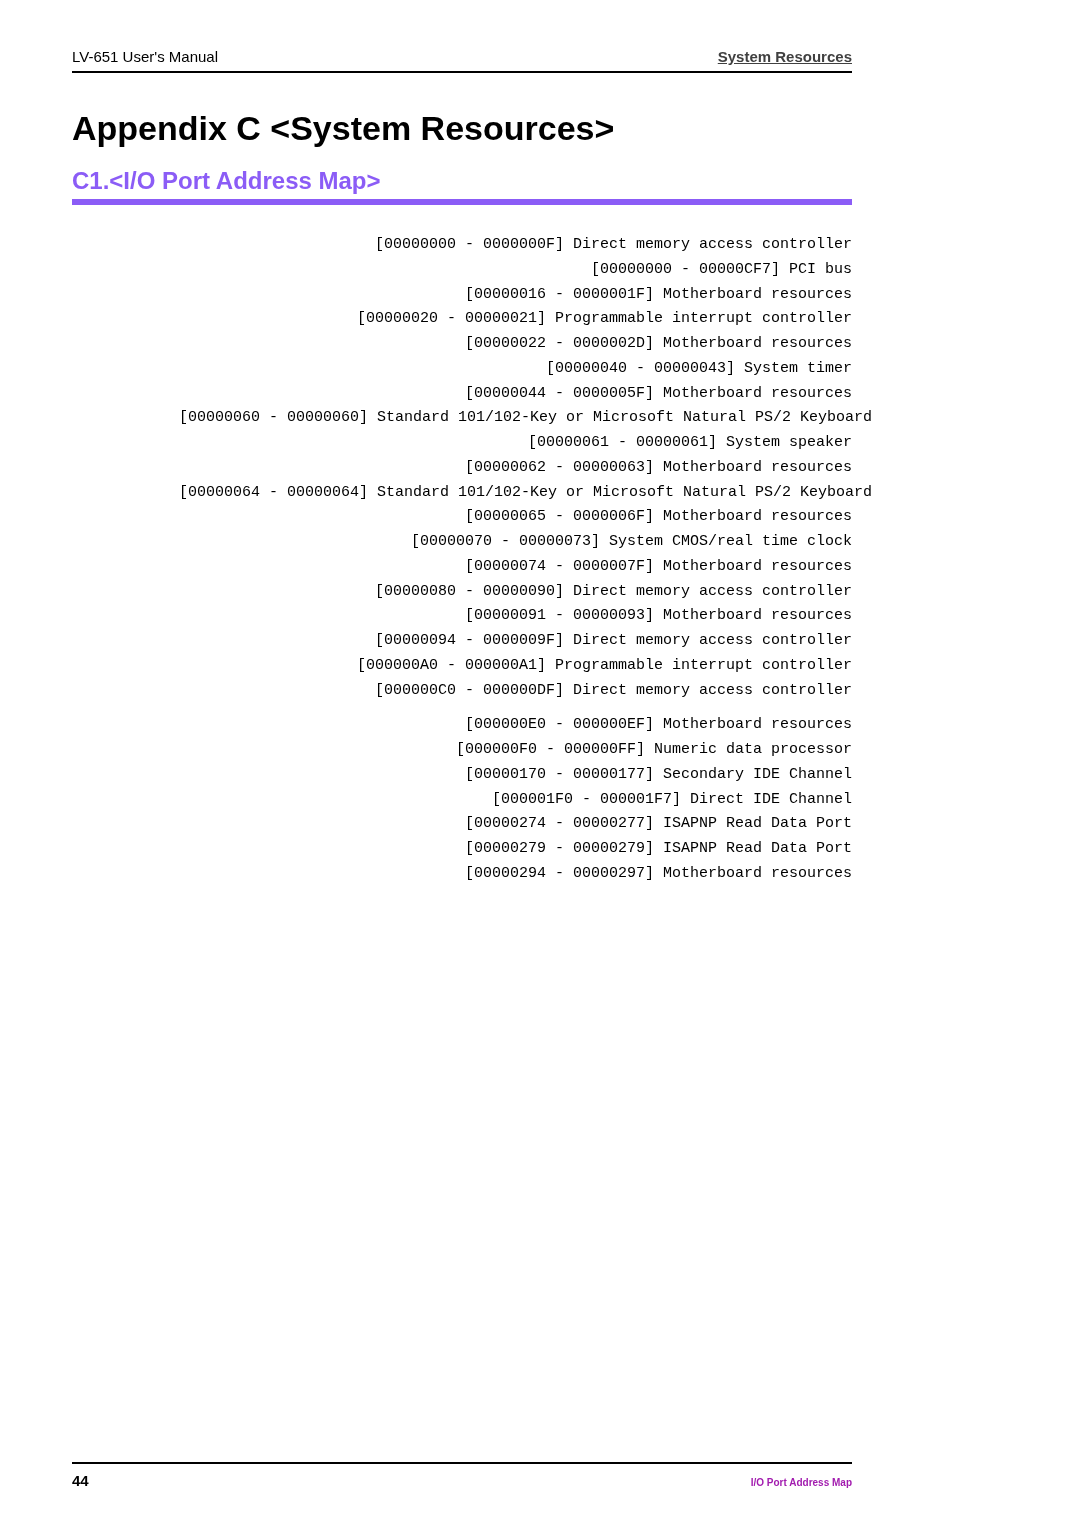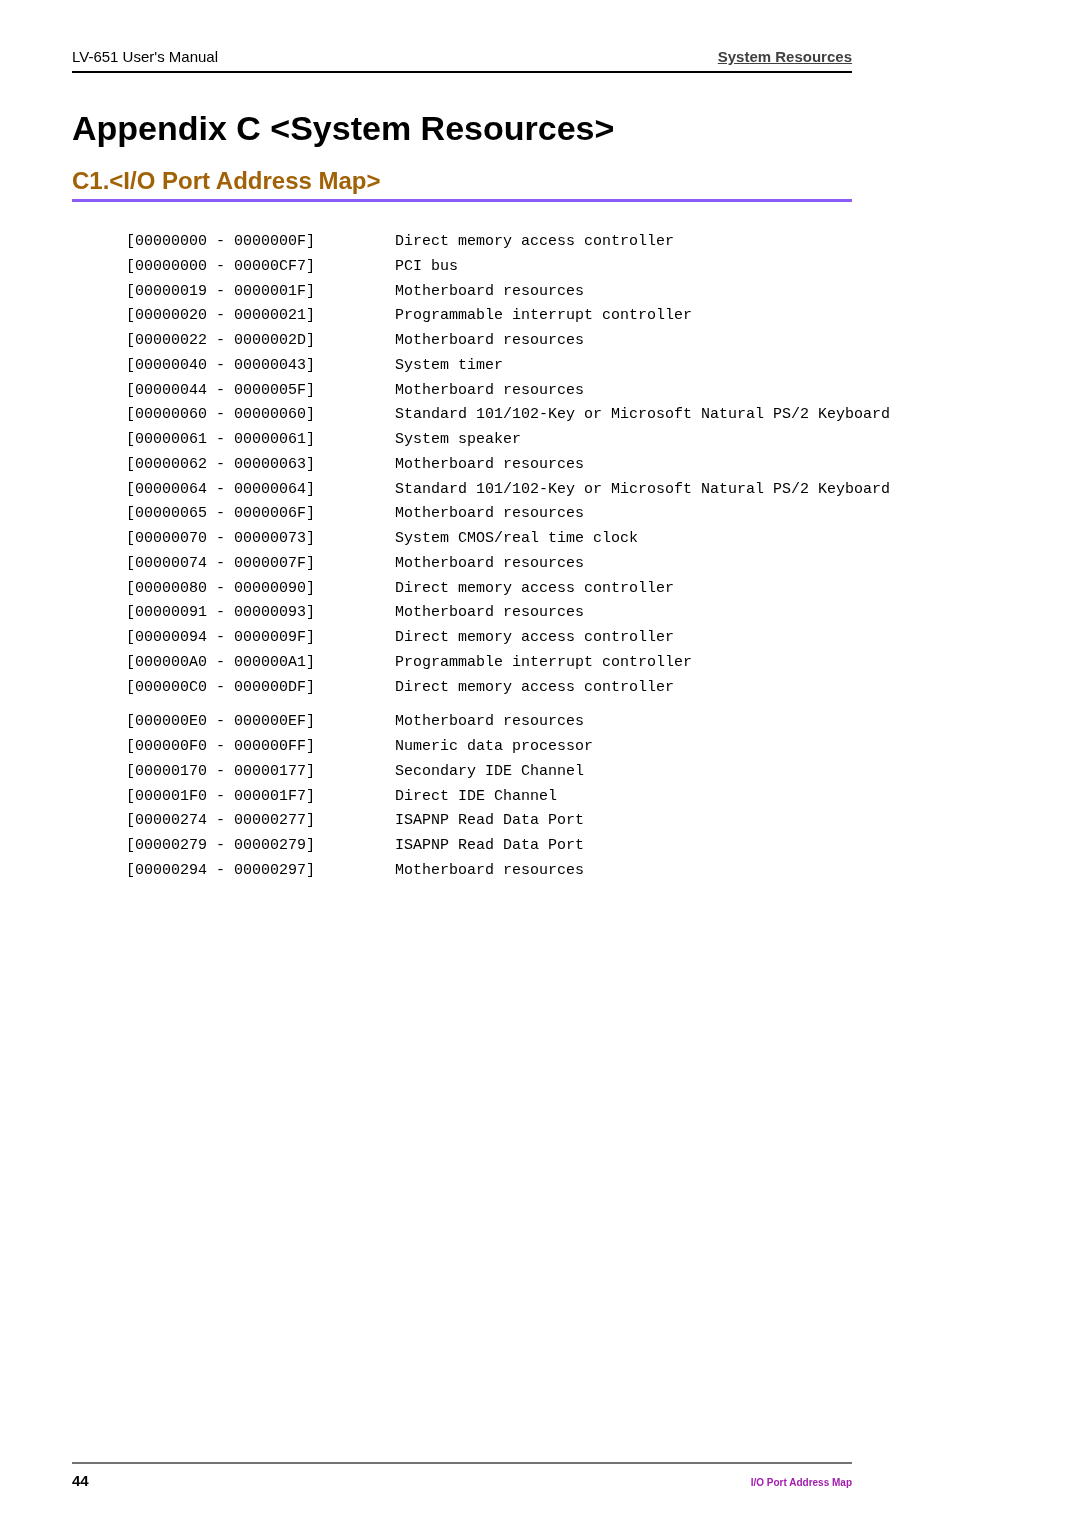--- a/index.html
+++ b/index.html
@@ -53,29 +53,30 @@
       font-size: 34px;
       font-weight: bold;
       color: #000;
       margin-bottom: 19px;
     }
 
     .section-title {
       font-family: Arial, Helvetica, sans-serif;
       font-size: 24px;
       font-weight: bold;
-      color: #a16207;
+      color: #8b5cf6;
       margin-bottom: 28px;
-      border-bottom: 3px solid #8b5cf6;
+      border-bottom: 6px solid #8b5cf6;
       padding-bottom: 4px;
     }
 
     .address-list {
-      margin-left: 54px;
+      margin-left: 36px;
       margin-bottom: 8px;
+      text-align: right;
     }
 
     .address-item {
       font-family: 'Courier New', Courier, monospace;
       font-size: 15px;
       line-height: 1.65;
       color: #000;
       white-space: nowrap;
     }
 
@@ -89,21 +90,21 @@
     }
 
     .footer-bar {
       position: absolute;
       bottom: 40px;
       left: 72px;
       right: 72px;
       display: flex;
       justify-content: space-between;
       align-items: baseline;
-      border-top: 2px solid #737373;
+      border-top: 2px solid #000000;
       padding-top: 8px;
     }
 
     .footer-left {
       font-family: Arial, Helvetica, sans-serif;
       font-size: 15px;
       font-weight: bold;
       color: #000;
     }
 
@@ -124,21 +125,21 @@
     <span class="header-right">System Resources</span>
   </div>
 
   <div class="page-title">Appendix C &lt;System Resources&gt;</div>
 
   <div class="section-title">C1.&lt;I/O Port Address Map&gt;</div>
 
   <div class="address-list" id="address-list">
   <div class="address-item"><span class="addr-range">[00000000 - 0000000F]</span><span> Direct memory access controller</span></div>
       <div class="address-item"><span class="addr-range">[00000000 - 00000CF7]</span><span> PCI bus</span></div>
-      <div class="address-item"><span class="addr-range">[00000019 - 0000001F]</span><span> Motherboard resources</span></div>
+      <div class="address-item"><span class="addr-range">[00000016 - 0000001F]</span><span> Motherboard resources</span></div>
       <div class="address-item"><span class="addr-range">[00000020 - 00000021]</span><span> Programmable interrupt controller</span></div>
       <div class="address-item"><span class="addr-range">[00000022 - 0000002D]</span><span> Motherboard resources</span></div>
       <div class="address-item"><span class="addr-range">[00000040 - 00000043]</span><span> System timer</span></div>
       <div class="address-item"><span class="addr-range">[00000044 - 0000005F]</span><span> Motherboard resources</span></div>
       <div class="address-item"><span class="addr-range">[00000060 - 00000060]</span><span> Standard 101/102-Key or Microsoft Natural PS/2 Keyboard</span></div>
       <div class="address-item"><span class="addr-range">[00000061 - 00000061]</span><span> System speaker</span></div>
       <div class="address-item"><span class="addr-range">[00000062 - 00000063]</span><span> Motherboard resources</span></div>
       <div class="address-item"><span class="addr-range">[00000064 - 00000064]</span><span> Standard 101/102-Key or Microsoft Natural PS/2 Keyboard</span></div>
       <div class="address-item"><span class="addr-range">[00000065 - 0000006F]</span><span> Motherboard resources</span></div>
       <div class="address-item"><span class="addr-range">[00000070 - 00000073]</span><span> System CMOS/real time clock</span></div>

